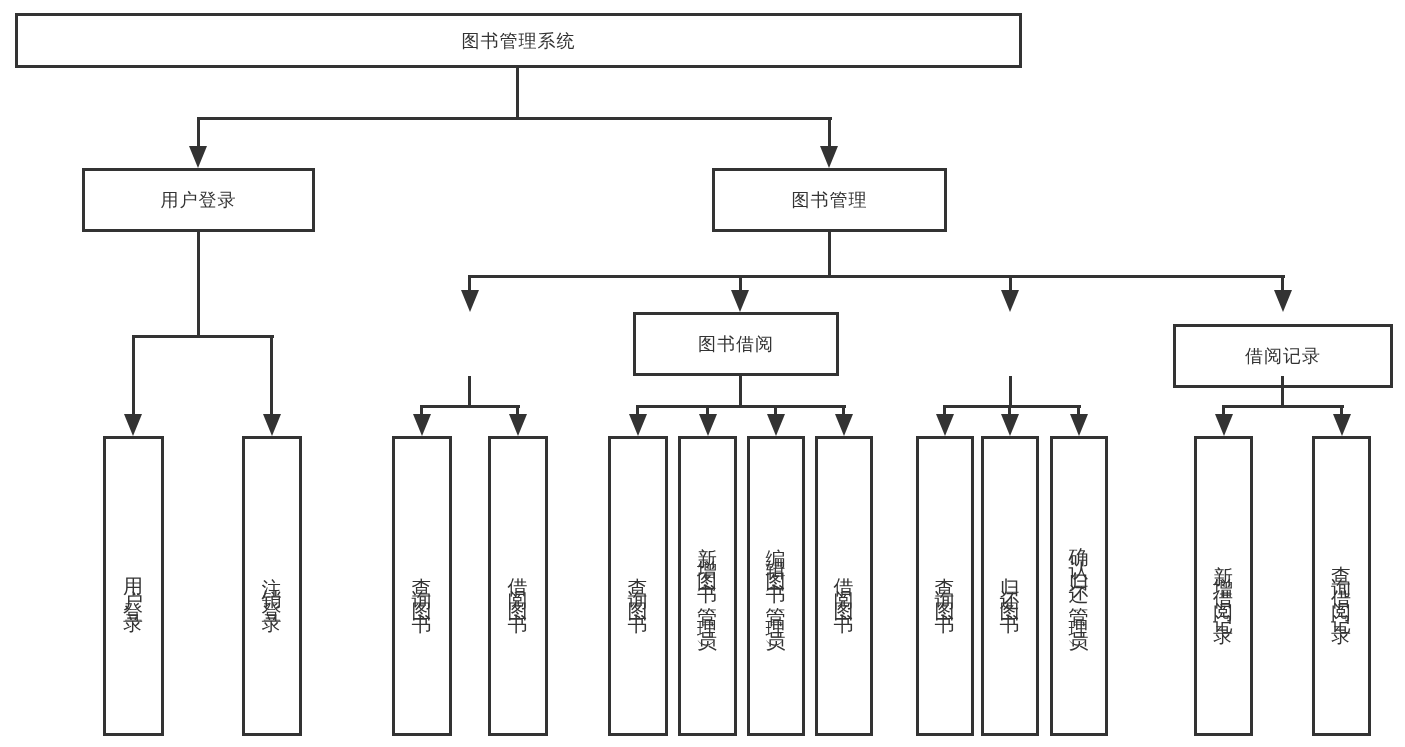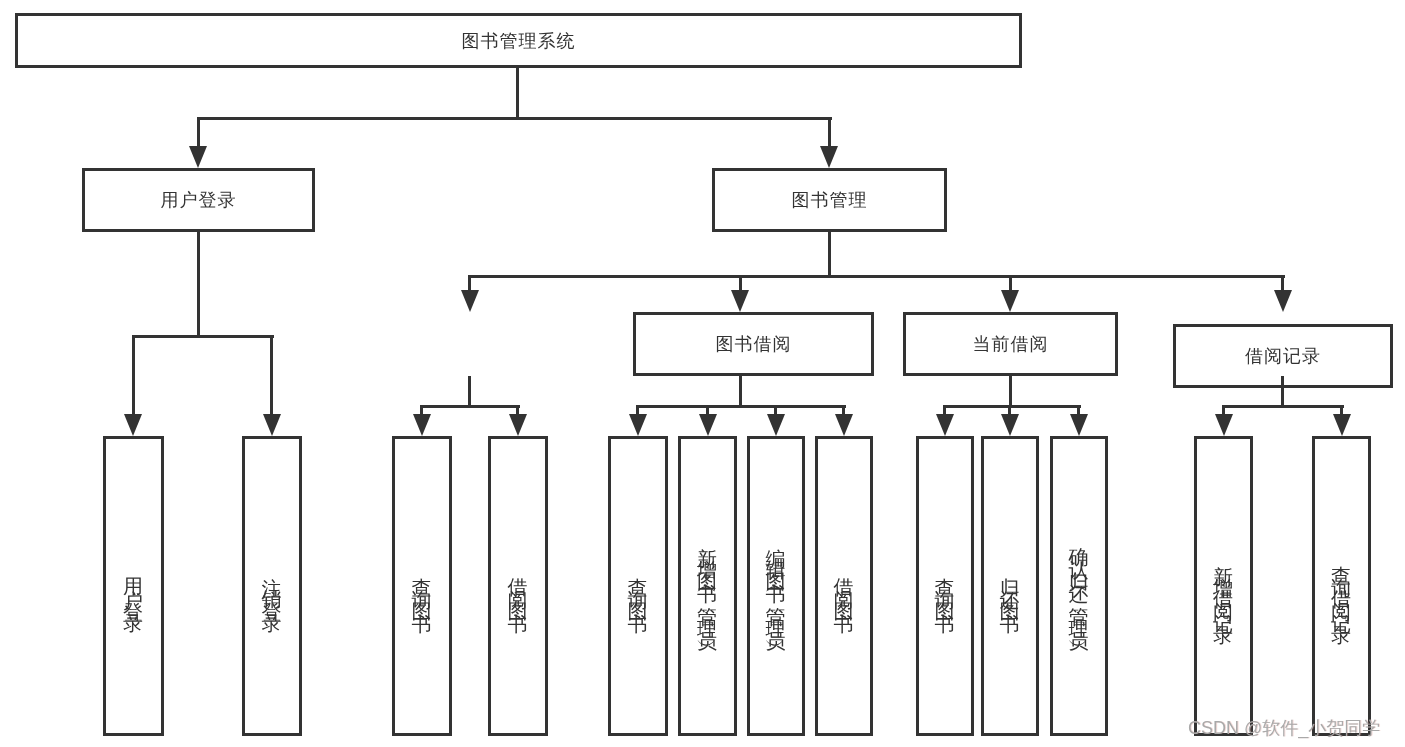--- a/index.html
+++ b/index.html
@@ -97,25 +97,22 @@
   <div class="line" style="left:468px;top:275px;width:817px;height:3px;"></div>
   <div class="line" style="left:468px;top:275px;width:3px;height:20px;"></div>
   <div class="arrow" style="left:461px;top:290px;"></div>
   <div class="line" style="left:739px;top:275px;width:3px;height:20px;"></div>
   <div class="arrow" style="left:731px;top:290px;"></div>
   <div class="line" style="left:1009px;top:275px;width:3px;height:20px;"></div>
   <div class="arrow" style="left:1001px;top:290px;"></div>
   <div class="line" style="left:1281px;top:275px;width:3px;height:20px;"></div>
   <div class="arrow" style="left:1274px;top:290px;"></div>
 
-  <div class="box hbox" style="left:633px;top:312px;width:241px;height:64px;">
+  <div class="box hbox" style="left:633px;top:312px;width:206px;height:64px;">
     <span>图书借阅</span>
-  </div>
-  <div class="box hbox" style="left:903px;top:312px;width:215px;height:64px;">
-    <span>当前借阅</span>
   </div>
   <div class="box hbox" style="left:1173px;top:324px;width:220px;height:64px;">
     <span>借阅记录</span>
   </div>
 
   <div class="line" style="left:468px;top:376px;width:3px;height:31px;"></div>
   <div class="line" style="left:420px;top:405px;width:100px;height:3px;"></div>
   <div class="line" style="left:420px;top:405px;width:3px;height:13px;"></div>
   <div class="arrow" style="left:413px;top:414px;"></div>
   <div class="line" style="left:516px;top:405px;width:3px;height:13px;"></div>
@@ -185,15 +182,14 @@
     <span class="label">确认归还（管理员）</span>
   </div>
 
   <div class="box vbox" style="left:1194px;top:436px;width:59px;height:300px;">
     <span class="label">新增借阅记录</span>
   </div>
   <div class="box vbox" style="left:1312px;top:436px;width:59px;height:300px;">
     <span class="label">查询借阅记录</span>
   </div>
 
-  <div class="watermark">CSDN @软件_小贺同学</div>
 
 </div>
 
 </body></html>

